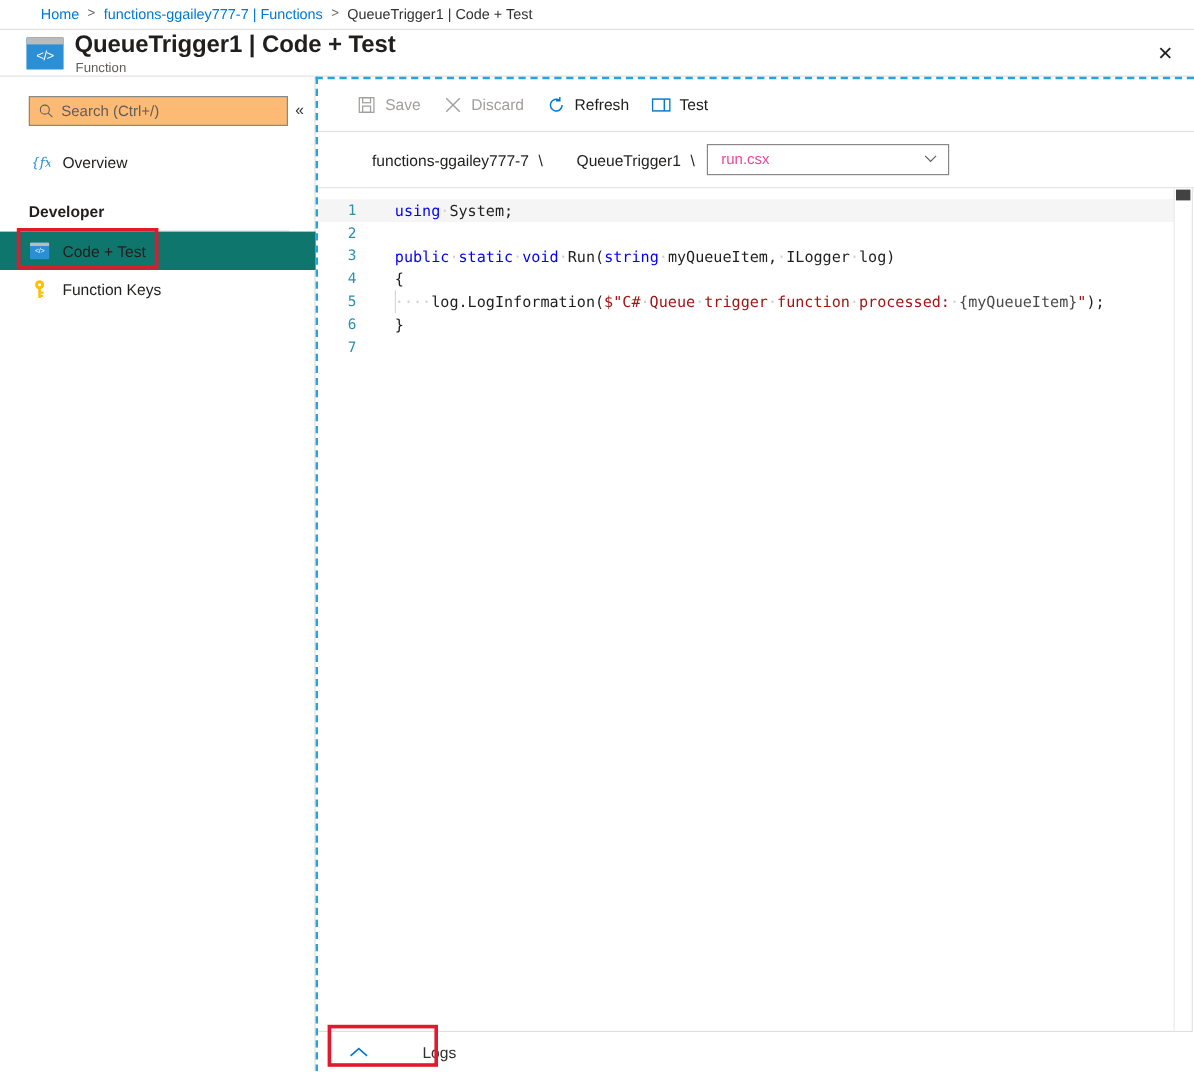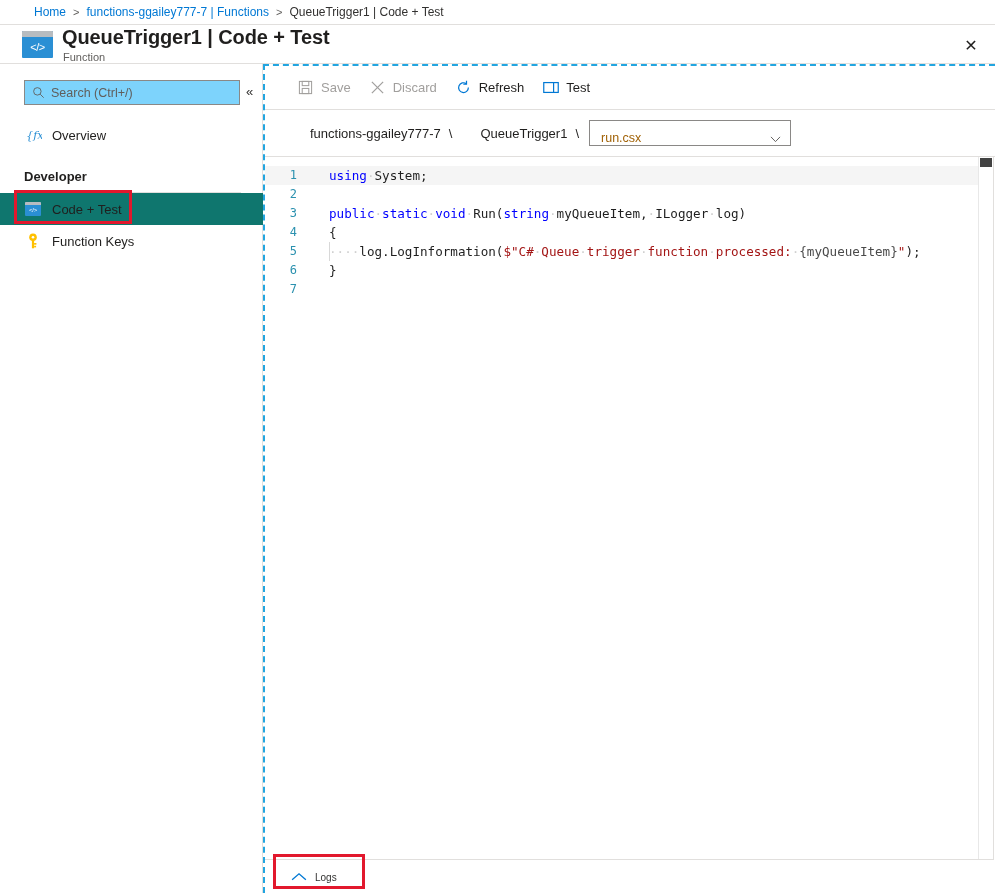--- a/index.html
+++ b/index.html
@@ -89,21 +89,21 @@
   .leftnav {
     position: absolute; left: 0; top: 64px;
     width: 263px; height: 829px;
     background: #ffffff;
     border-right: 1px solid #e1dfdd;
   }
   .search-box {
     position: absolute; left: 24px; top: 16px;
     width: 216px; height: 25px;
     border: 1px solid #8a8886;
-    background: #7dd3fc;
+    background: #fdba74;
     display: flex; align-items: center;
     padding-left: 7px;
   }
   .search-icon-svg { flex: none; margin-right: 6px; }
   .search-input {
     border: none; outline: none; background: transparent;
     font-size: 12.5px; color: #605e5c;
     width: 172px; height: 21px;
     font-family: "Liberation Sans", sans-serif;
     padding: 0;
@@ -217,23 +217,23 @@
     width: 731px; height: 46px;
     display: flex; align-items: center;
     padding-left: 26px;
     font-size: 13px; color: #201f1e;
   }
   .path-seg { white-space: nowrap; margin-left: 20px; }
   .path-sep { margin: 0 8px; color: #201f1e; }
   .file-select {
     width: 202px; height: 26px;
     border: 1px solid #8a8886; background: #fff;
-    display: flex; align-items: flex-end; justify-content: space-between;
+    display: flex; align-items: center; justify-content: space-between;
     padding: 0 9px 0 11px;
-    font-size: 12.5px; color: #a16207;
+    font-size: 12.5px; color: #ec4899;
     cursor: pointer;
     margin-left: 2px;
   }
   .chev-down { color: #605e5c; font-size: 11px; line-height: 11px; }
   .pathrow-rule {
     position: absolute; left: 0; top: 91px; width: 731px; height: 1px;
     background: #e1dfdd;
   }
 
   
@@ -287,24 +287,25 @@
   
   .logsbar {
     position: absolute; left: 1px; top: 796px;
     width: 729px; height: 32px;
     display: flex; align-items: center;
     padding-left: 20px;
   }
   .logs-btn {
     display: flex; align-items: center;
     height: 26px; padding: 0 10px 0 6px;
-    font-size: 10px; color: #323130;
+    font-size: 13px; color: #323130;
     cursor: pointer;
     background: transparent; border: none;
     font-family: "Liberation Sans", sans-serif;
+    gap: 37px;
   }
   .logs-chev { margin-right: 8px; display: flex; align-items: center; }
 </style>
 </head>
 <body>
 
 <div class="page">
 
   <div class="breadcrumb">
     <span class="crumb-link">Home</span>

